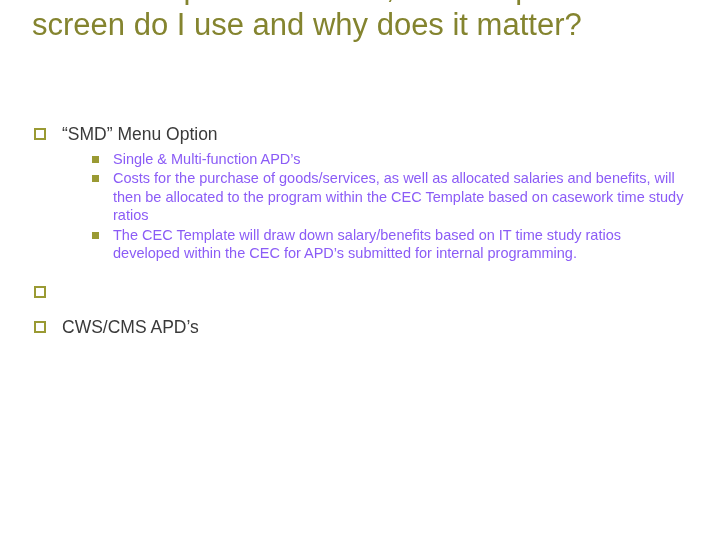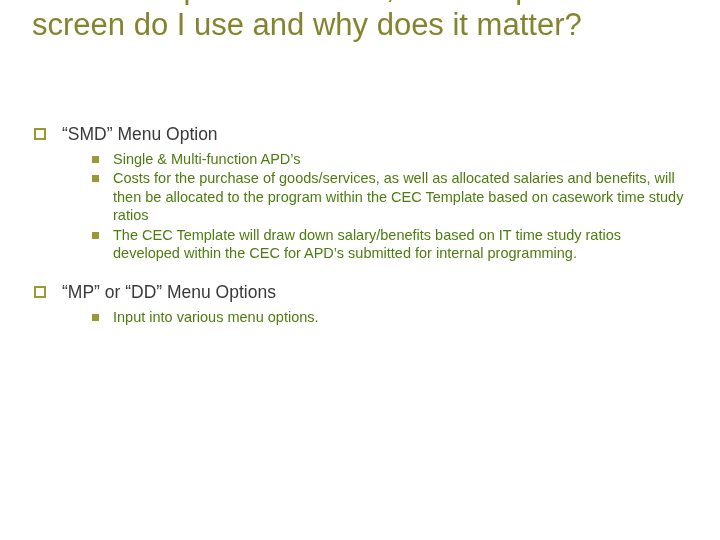--- a/index.html
+++ b/index.html
@@ -70,21 +70,21 @@
     flex: 0 0 auto;
     width: 7px;
     height: 7px;
     background: #9a9a33;
     margin-top: 6px;
     margin-right: 14px;
   }
   .l2-text {
     font-size: 14.5px;
     line-height: 1.28;
-    color: #4d7c0f;
+    color: #8b5cf6;
   }
 </style>
 </head>
 <body>
 
 <div class="slide">
 
   <div class="title">For Developmental APD's, which input screen do I use and why does it matter?</div>
 
   <div class="body">
@@ -103,24 +103,21 @@
         <div class="l2-text">Costs for the purchase of goods/services, as well as allocated salaries and benefits, will then be allocated to the program within the CEC Template based on casework time study ratios</div>
       </div>
       <div class="l2">
         <div class="l2-bullet"></div>
         <div class="l2-text">The CEC Template will draw down salary/benefits based on IT time study ratios developed within the CEC for APD’s submitted for internal programming.</div>
       </div>
     </div>
 
     <div class="l1">
       <div class="l1-bullet"></div>
-      <div class="l1-text">“MP” or “DD” Menu Options</div>
     </div>
 
-    <div class="l2-group">
-      <div class="l2">
-        <div class="l2-bullet"></div>
-        <div class="l2-text">Input into various menu options.</div>
-      </div>
+    <div class="l1">
+      <div class="l1-bullet"></div>
+      <div class="l1-text">CWS/CMS APD’s</div>
     </div>
 
   </div>
 </div>
 
 </body></html>

